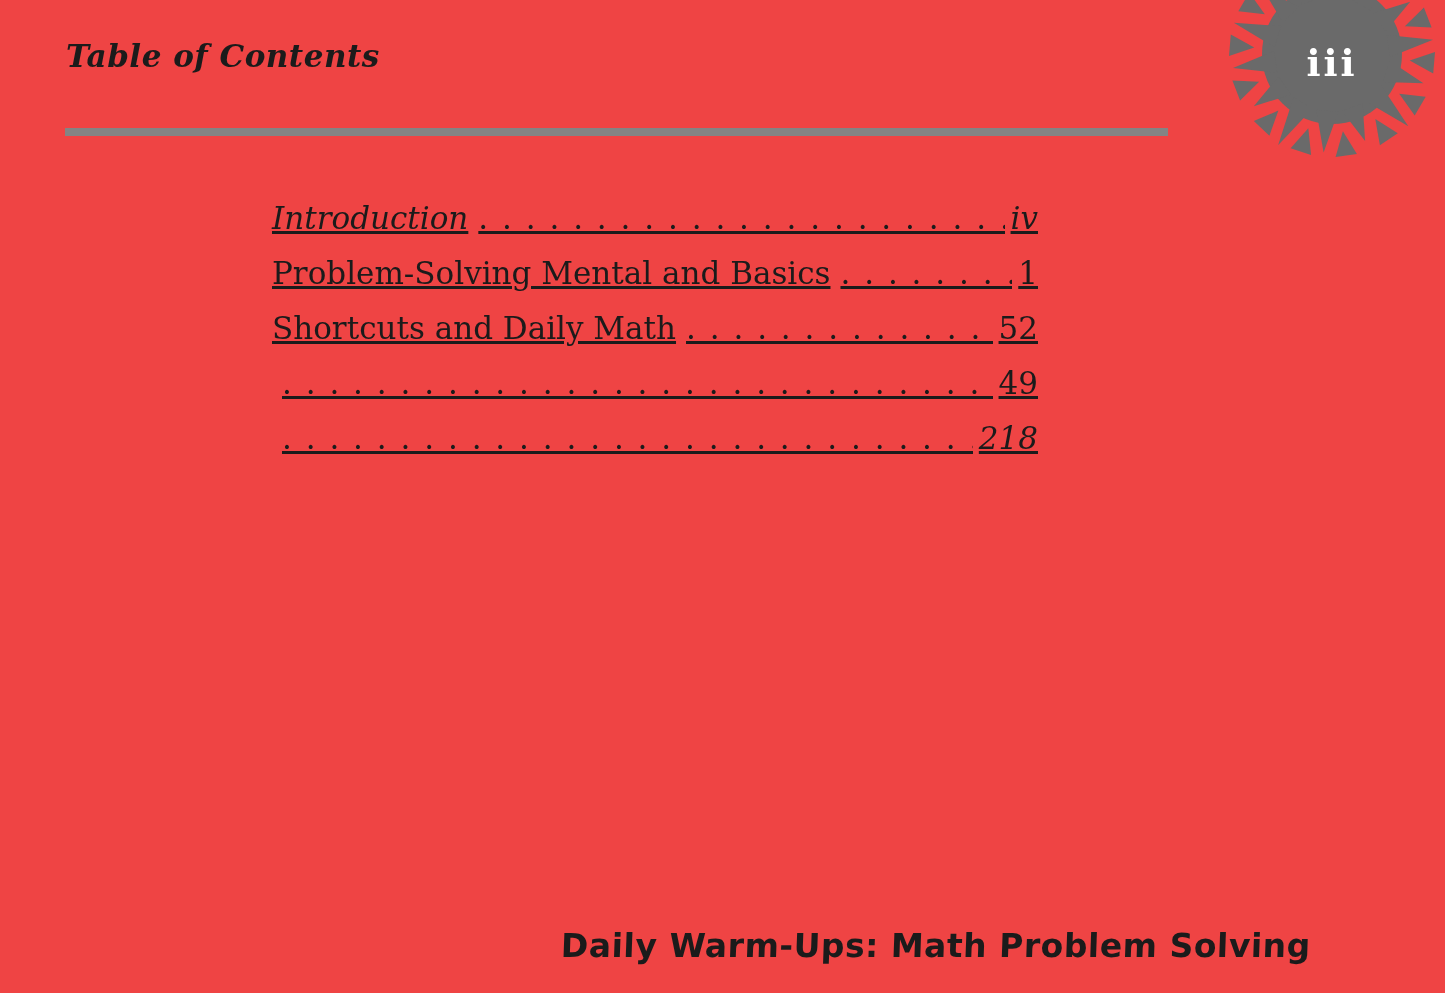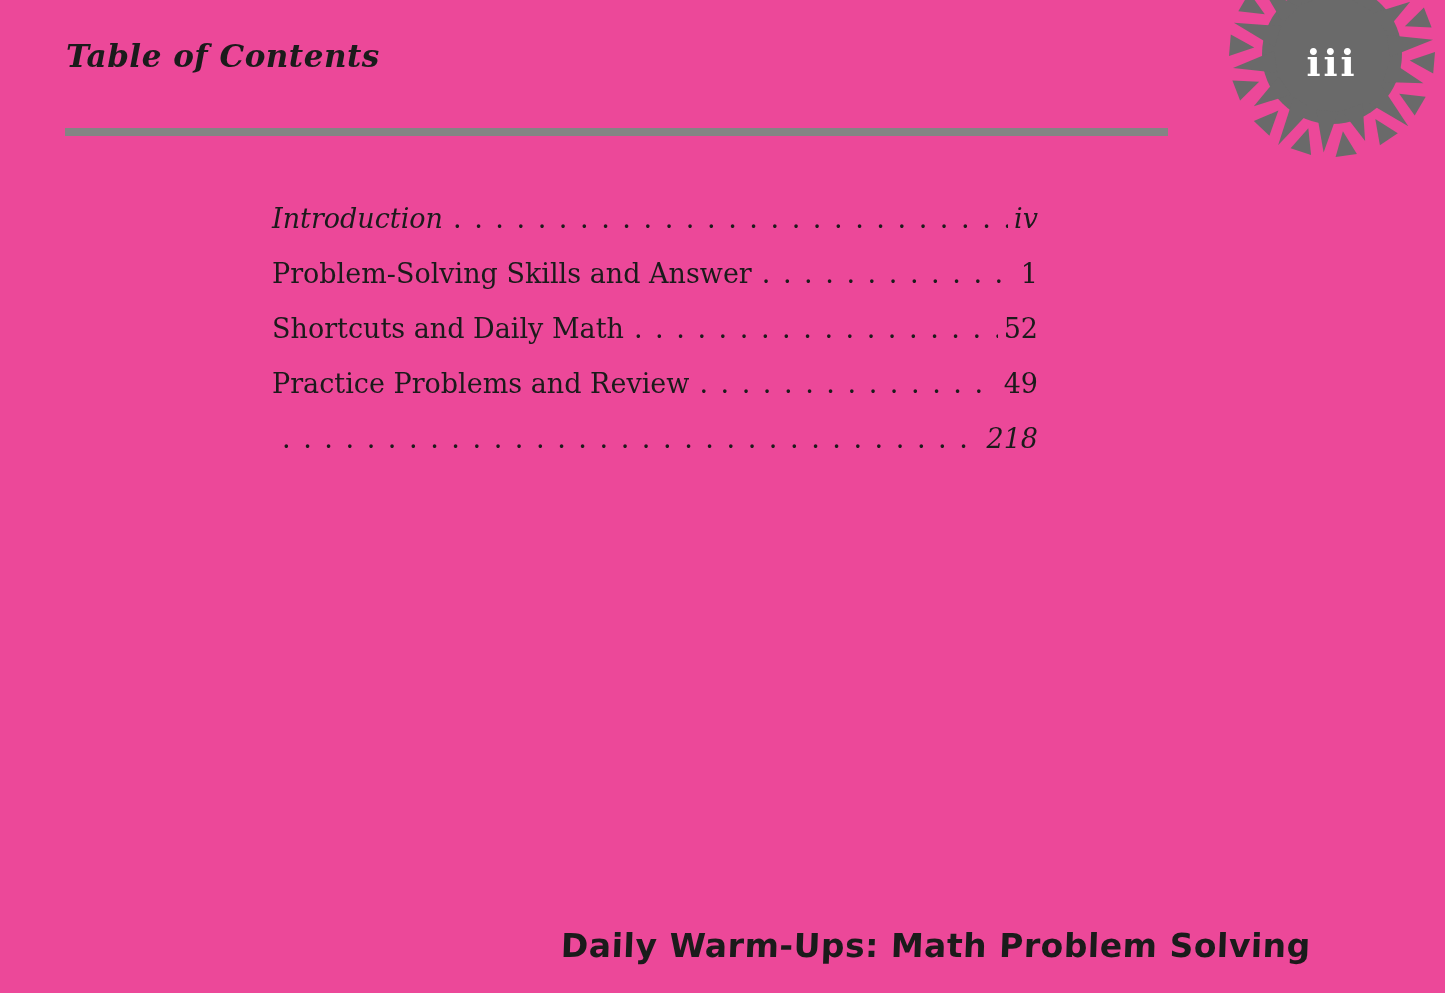--- a/index.html
+++ b/index.html
@@ -4,21 +4,21 @@
 <style>
   :root{
     --ink:#1b1b1b;
     --rule-gray:#848484;
     --badge-gray:#6a6a6a;
   }
   html,body{margin:0;padding:0;background:#e8e8e8;}
   .page{
     position:relative;
     width:1445px;height:993px;
-    background:#ec4899;
+    background:#ef4444;
     overflow:hidden;
     font-family:"DejaVu Serif","Liberation Serif",serif;
     color:var(--ink);
   }
   .header-title{
     position:absolute;left:66px;top:38px;
     font-size:31px;font-weight:bold;font-style:italic;
     letter-spacing:.5px;margin:0;
   }
   .header-rule{
@@ -38,21 +38,22 @@
     font-weight:bold;
     font-size:37px;letter-spacing:3px;
     padding-top:18px;
   }
   .toc{
     position:absolute;left:272px;top:191px;width:766px;
   }
   .toc-row{
     display:flex;align-items:flex-end;
     height:55px;line-height:55px;
-    font-size:27px;
+    font-size:31px;
+    text-decoration:underline;
   }
   .toc-row .label{white-space:nowrap;}
   .toc-row.italic .label,
   .toc-row.italic .pagenum{font-style:italic;}
   .leader{
     flex:1;overflow:hidden;white-space:nowrap;
     margin:0 6px 0 10px;
     letter-spacing:2px;
   }
   .pagenum{white-space:nowrap;text-align:right;}
@@ -107,31 +108,30 @@
     <span class="folio">iii</span>
   </div>
 
   <div class="toc" id="toc">
       <div class="toc-row italic">
         <span class="label">Introduction</span>
         <span class="leader">. . . . . . . . . . . . . . . . . . . . . . . . . . . . . . . . . . . . . . . . . . . . . . . . . . . . . . . . . . . . . . . . . . . . . . . . . . . . . . . . . . . . . . . . . . </span>
         <span class="pagenum">iv</span>
       </div>
       <div class="toc-row">
-        <span class="label">Problem-Solving Skills and Answer</span>
+        <span class="label">Problem-Solving Mental and Basics</span>
         <span class="leader">. . . . . . . . . . . . . . . . . . . . . . . . . . . . . . . . . . . . . . . . . . . . . . . . . . . . . . . . . . . . . . . . . . . . . . . . . . . . . . . . . . . . . . . . . . </span>
         <span class="pagenum">1</span>
       </div>
       <div class="toc-row">
         <span class="label">Shortcuts and Daily Math</span>
         <span class="leader">. . . . . . . . . . . . . . . . . . . . . . . . . . . . . . . . . . . . . . . . . . . . . . . . . . . . . . . . . . . . . . . . . . . . . . . . . . . . . . . . . . . . . . . . . . </span>
         <span class="pagenum">52</span>
       </div>
       <div class="toc-row">
-        <span class="label">Practice Problems and Review</span>
         <span class="leader">. . . . . . . . . . . . . . . . . . . . . . . . . . . . . . . . . . . . . . . . . . . . . . . . . . . . . . . . . . . . . . . . . . . . . . . . . . . . . . . . . . . . . . . . . . </span>
         <span class="pagenum">49</span>
       </div>
       <div class="toc-row italic">
         <span class="leader">. . . . . . . . . . . . . . . . . . . . . . . . . . . . . . . . . . . . . . . . . . . . . . . . . . . . . . . . . . . . . . . . . . . . . . . . . . . . . . . . . . . . . . . . . . </span>
         <span class="pagenum">218</span>
       </div>
     </div>
 
   <div class="book-title">Daily Warm-Ups: Math Problem Solving</div>

